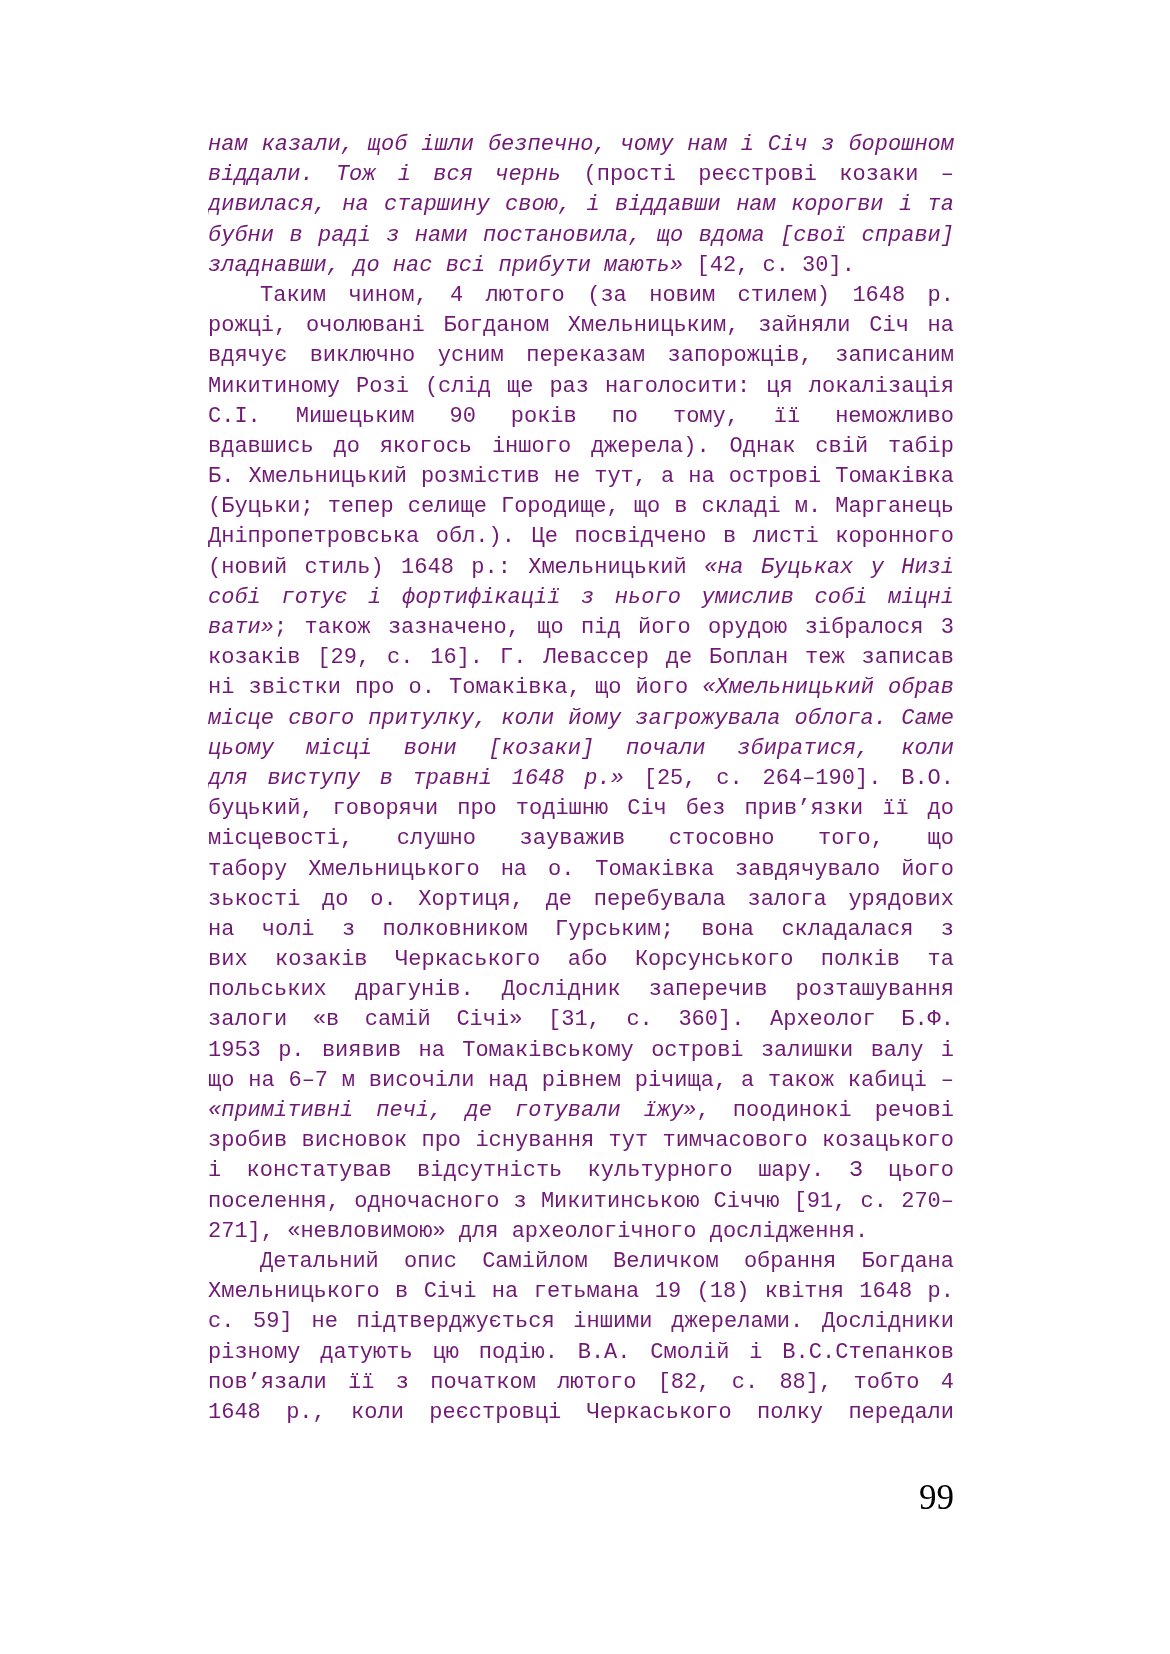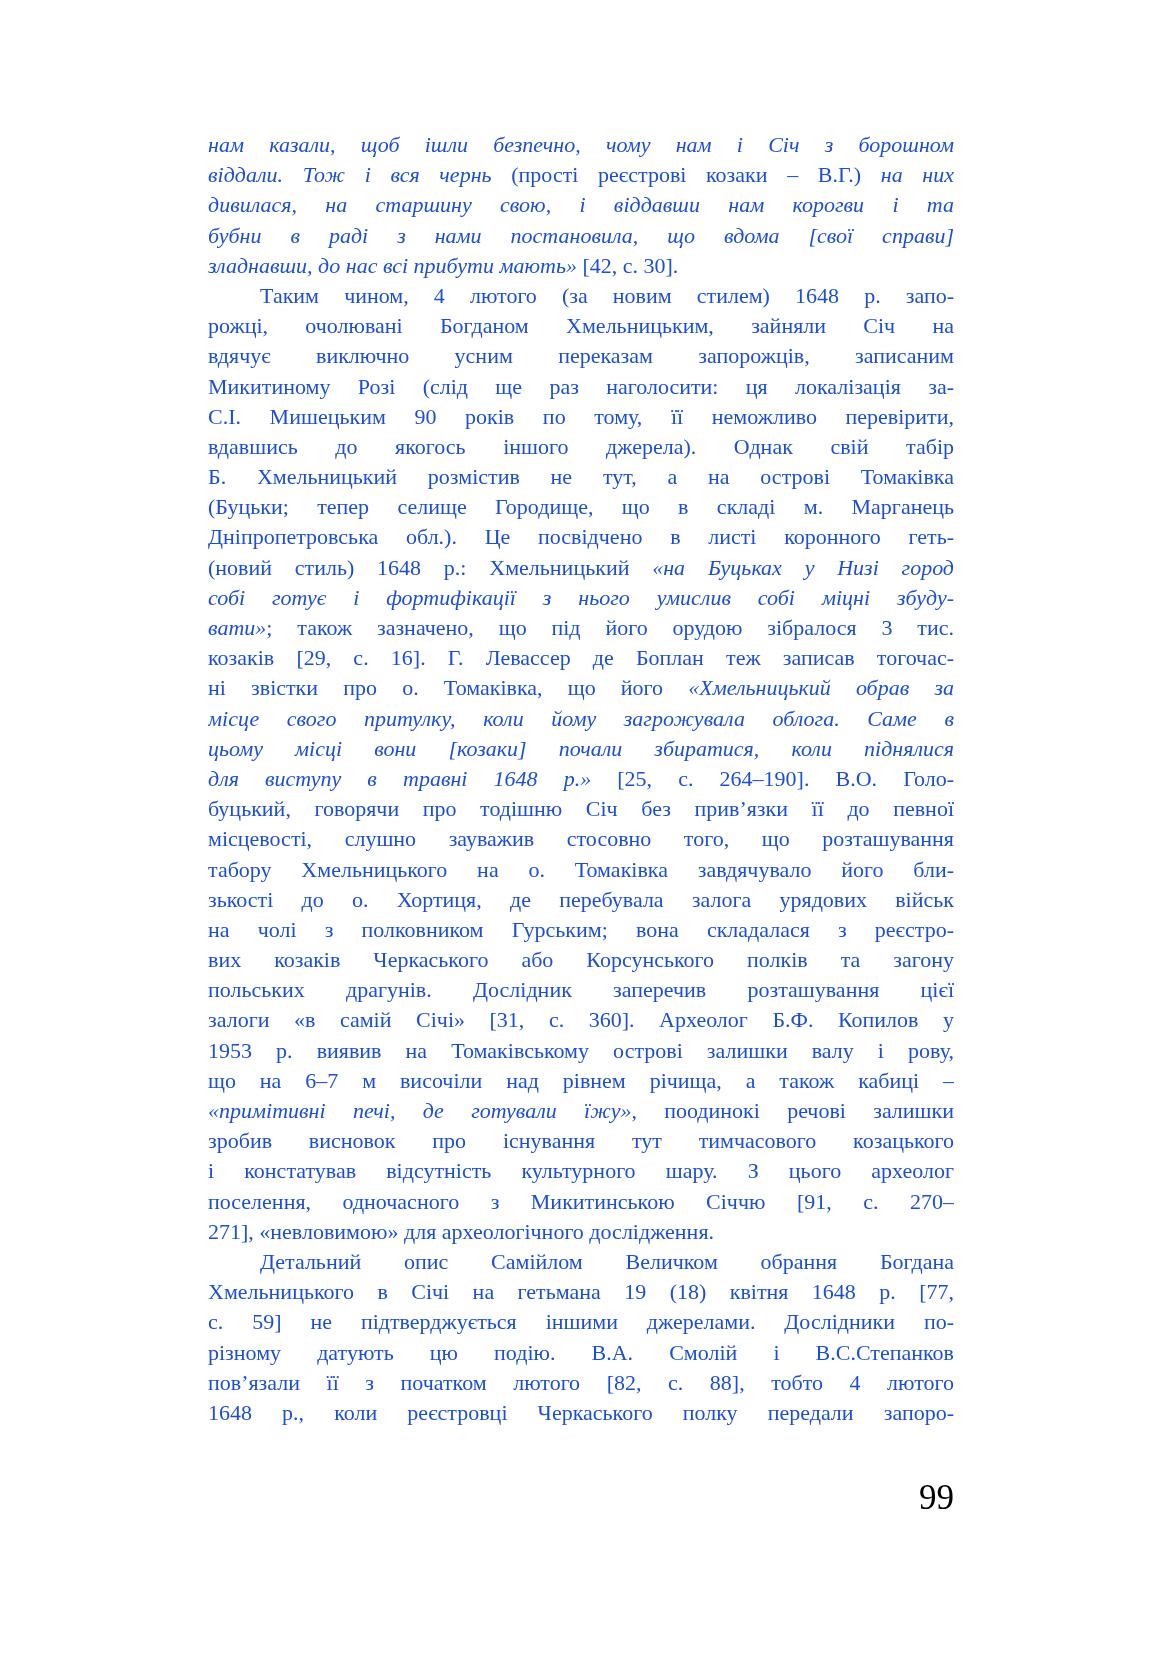--- a/index.html
+++ b/index.html
@@ -10,23 +10,23 @@
     margin: 0 auto;
     background: #ffffff;
     color: #000000;
     overflow: hidden;
   }
   .text-block {
     position: absolute;
     left: 208px;
     top: 130px;
     width: 746px;
-    font-family: Liberation Serif, serif;
+    font-family: Liberation Mono, monospace;
     font-size: 22px;
-    color: #1d4ed8;
+    color: #701a75;
   }
   .para { margin: 0; padding: 0; }
   .line {
     height: 30.2px;
     line-height: 30.2px;
     overflow: hidden;
     text-align: left;
     white-space: normal;
   }
   .line.just {

